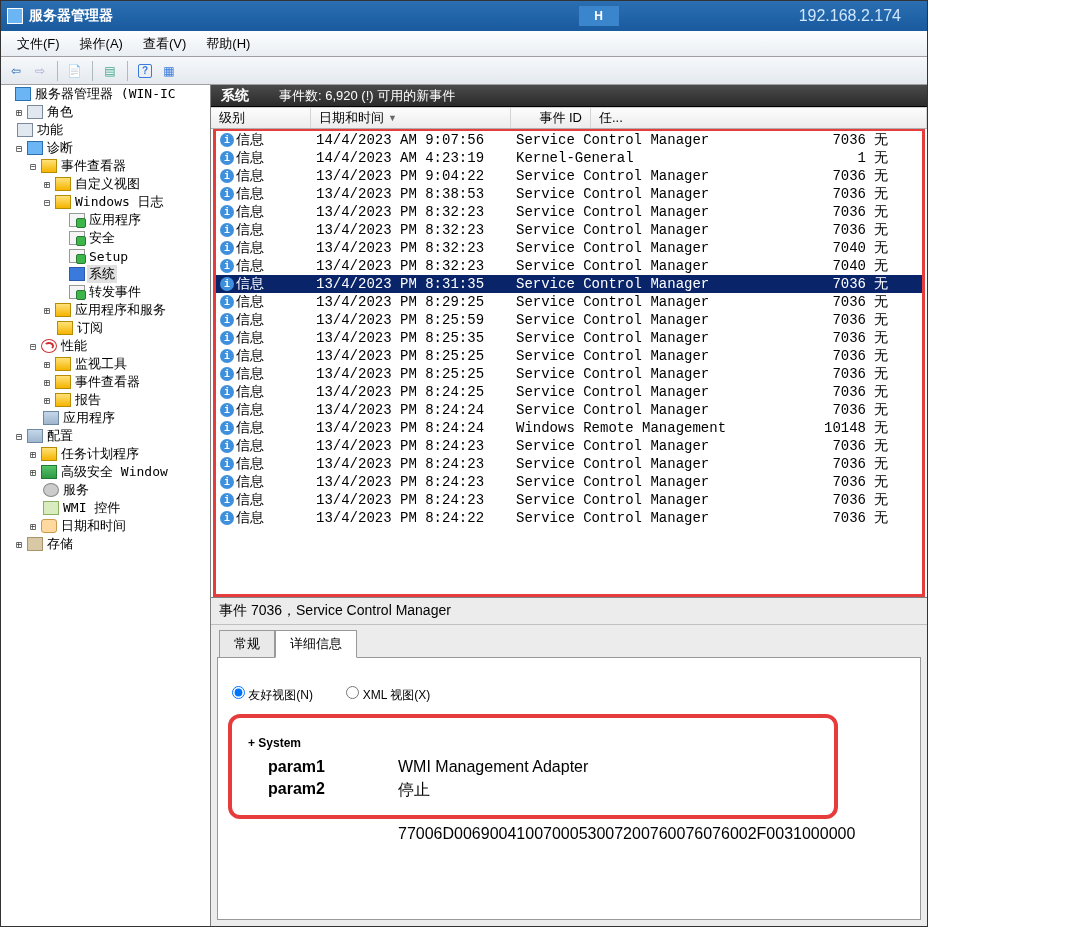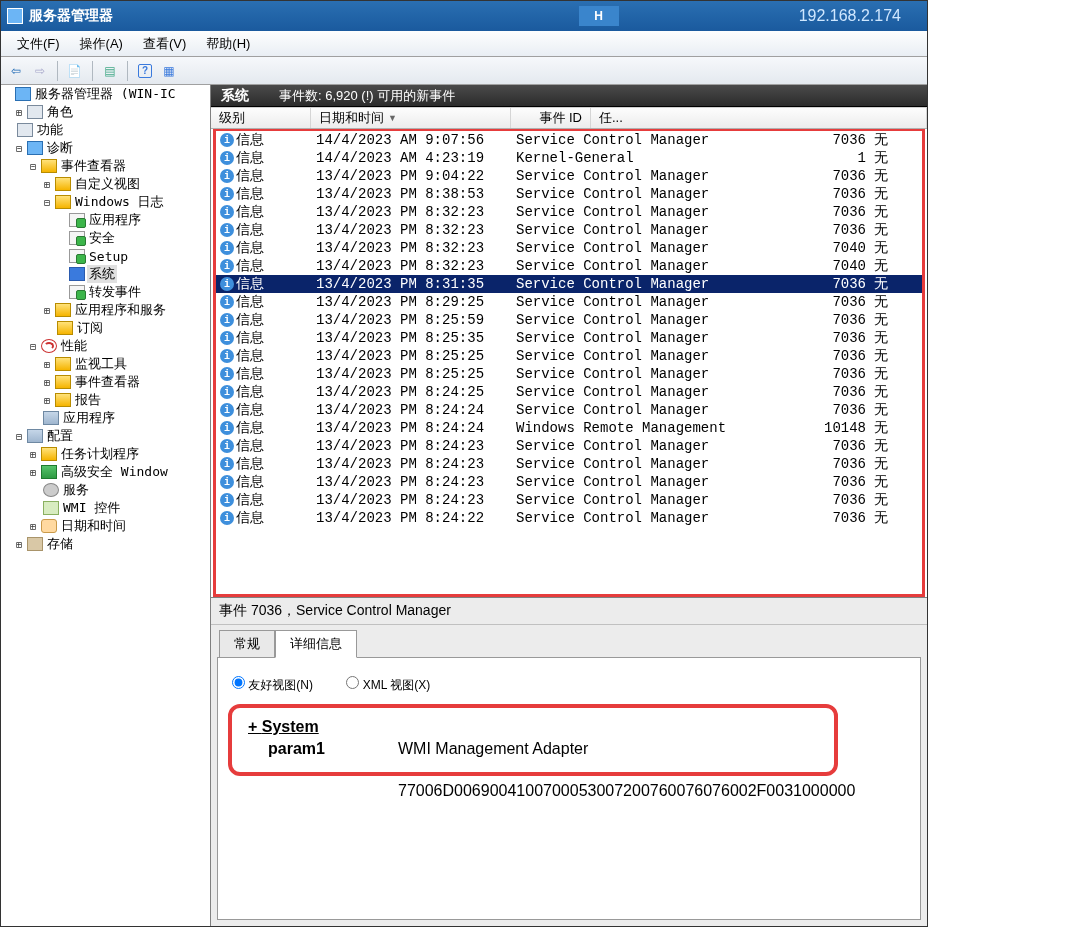--- a/index.html
+++ b/index.html
@@ -54,25 +54,25 @@
   .rp-row.selected { background: #0a246a; color: #fff; }
   .rp-row .cell { overflow: hidden; }
   .info-icon { width:14px; height:14px; border-radius:50%; background:#3e8fdc; color:#fff; font-size:10px; font-weight:bold; display:inline-flex; align-items:center; justify-content:center; margin:0 2px 0 4px;}
   
   .detail-area { flex:1; display:flex; flex-direction:column; border-top:1px solid #808080; background:#ececec; }
   .detail-title { padding:4px 8px; font-size:14px; border-bottom:1px solid #c0c0c0;}
   .detail-tabs { display:flex; padding:4px 8px 0 8px; }
   .dtab { padding:4px 14px; border:1px solid #999; background:#f7f7f7; font-size:13px; position:relative; top:1px;}
   .dtab.active { background:#fff; border-bottom-color:#fff; }
   .dtab:not(.active){background:#e9e9e9;}
-  .detail-body { flex:1; background:#fff; border:1px solid #999; margin:0 6px 6px 6px; padding:12px 10px; overflow:auto;}
+  .detail-body { flex:1; background:#fff; border:1px solid #999; margin:0 6px 6px 6px; padding:22px 10px; overflow:auto;}
   .radio-row { margin:6px 4px 10px 4px;}
   .radio-row label { margin-right: 30px; }
   .highlight-box { border: 4px solid #e63c3c; border-radius:12px; padding: 10px 16px 14px 16px; margin: 6px 0; width: 610px;}
-  .sys-line { font-weight:bold; font-size:16px; margin:0 0;text-decoration:underline;}
+  .sys-line { font-weight:bold; font-size:12px; margin:8px 0;}
   .param-row { display:flex; margin:4px 0 0 20px; font-size:16px;}
   .param-row .pname { font-weight:bold; width:130px;}
   .binary { font-size:16px; margin:6px 0 0 170px; font-family:inherit;}
 </style>
 </head>
 <body>
 
 <div class="window">
 
   <div class="title-bar">
@@ -295,19 +295,23 @@
           <div class="radio-row">
             <label><input type="radio" checked="" style=""> <span>友好视图(N)</span></label>
             <label><input type="radio" style=""> <span>XML 视图(X)</span></label>
           </div>
           <div class="highlight-box">
             <div class="sys-line">+ <span>System</span></div>
             <div class="param-row">
                 <span class="pname">param1</span>
                 <span>WMI Management Adapter</span>
               </div>
+            <div class="param-row">
+                <span class="pname">param2</span>
+                <span>停止</span>
+              </div>
           </div>
           <div class="binary">77006D0069004100700053007200760076076002F0031000000</div>
         </div>
       </div>
     </div>
   </div>
 </div>
 
 </body></html>

